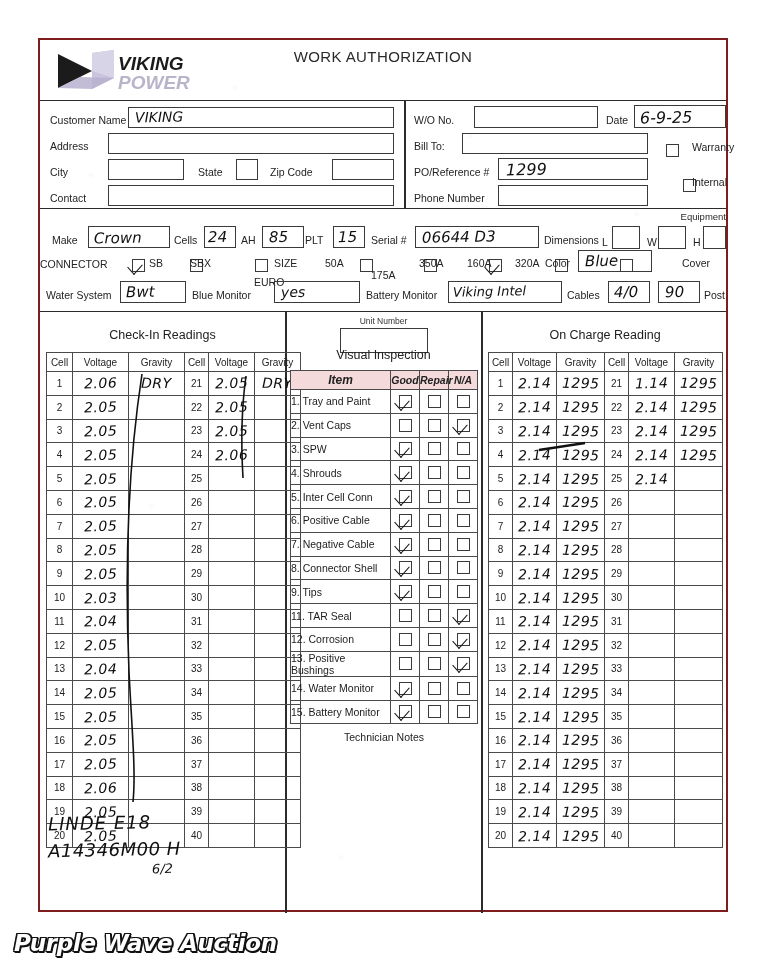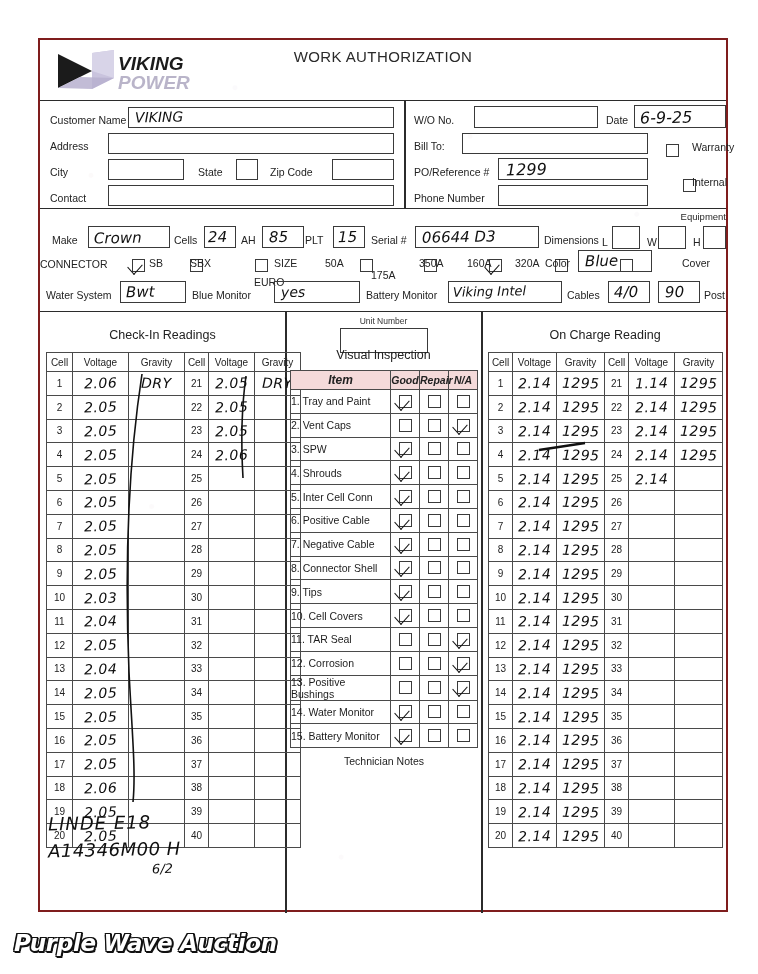--- a/index.html
+++ b/index.html
@@ -634,26 +634,20 @@
               <td class="ck"><span class="cb"></span></td>
               <td class="ck"><span class="cb"></span></td>
             </tr>
             <tr>
               <td class="item">9. Tips</td>
               <td class="ck"><span class="cb ck"></span></td>
               <td class="ck"><span class="cb"></span></td>
               <td class="ck"><span class="cb"></span></td>
             </tr>
             <tr>
-              <td class="item">10. Cell Covers</td>
-              <td class="ck"><span class="cb ck"></span></td>
-              <td class="ck"><span class="cb"></span></td>
-              <td class="ck"><span class="cb"></span></td>
-            </tr>
-            <tr>
               <td class="item">11. TAR Seal</td>
               <td class="ck"><span class="cb"></span></td>
               <td class="ck"><span class="cb"></span></td>
               <td class="ck"><span class="cb ck"></span></td>
             </tr>
             <tr>
               <td class="item">12. Corrosion</td>
               <td class="ck"><span class="cb"></span></td>
               <td class="ck"><span class="cb"></span></td>
               <td class="ck"><span class="cb ck"></span></td>

